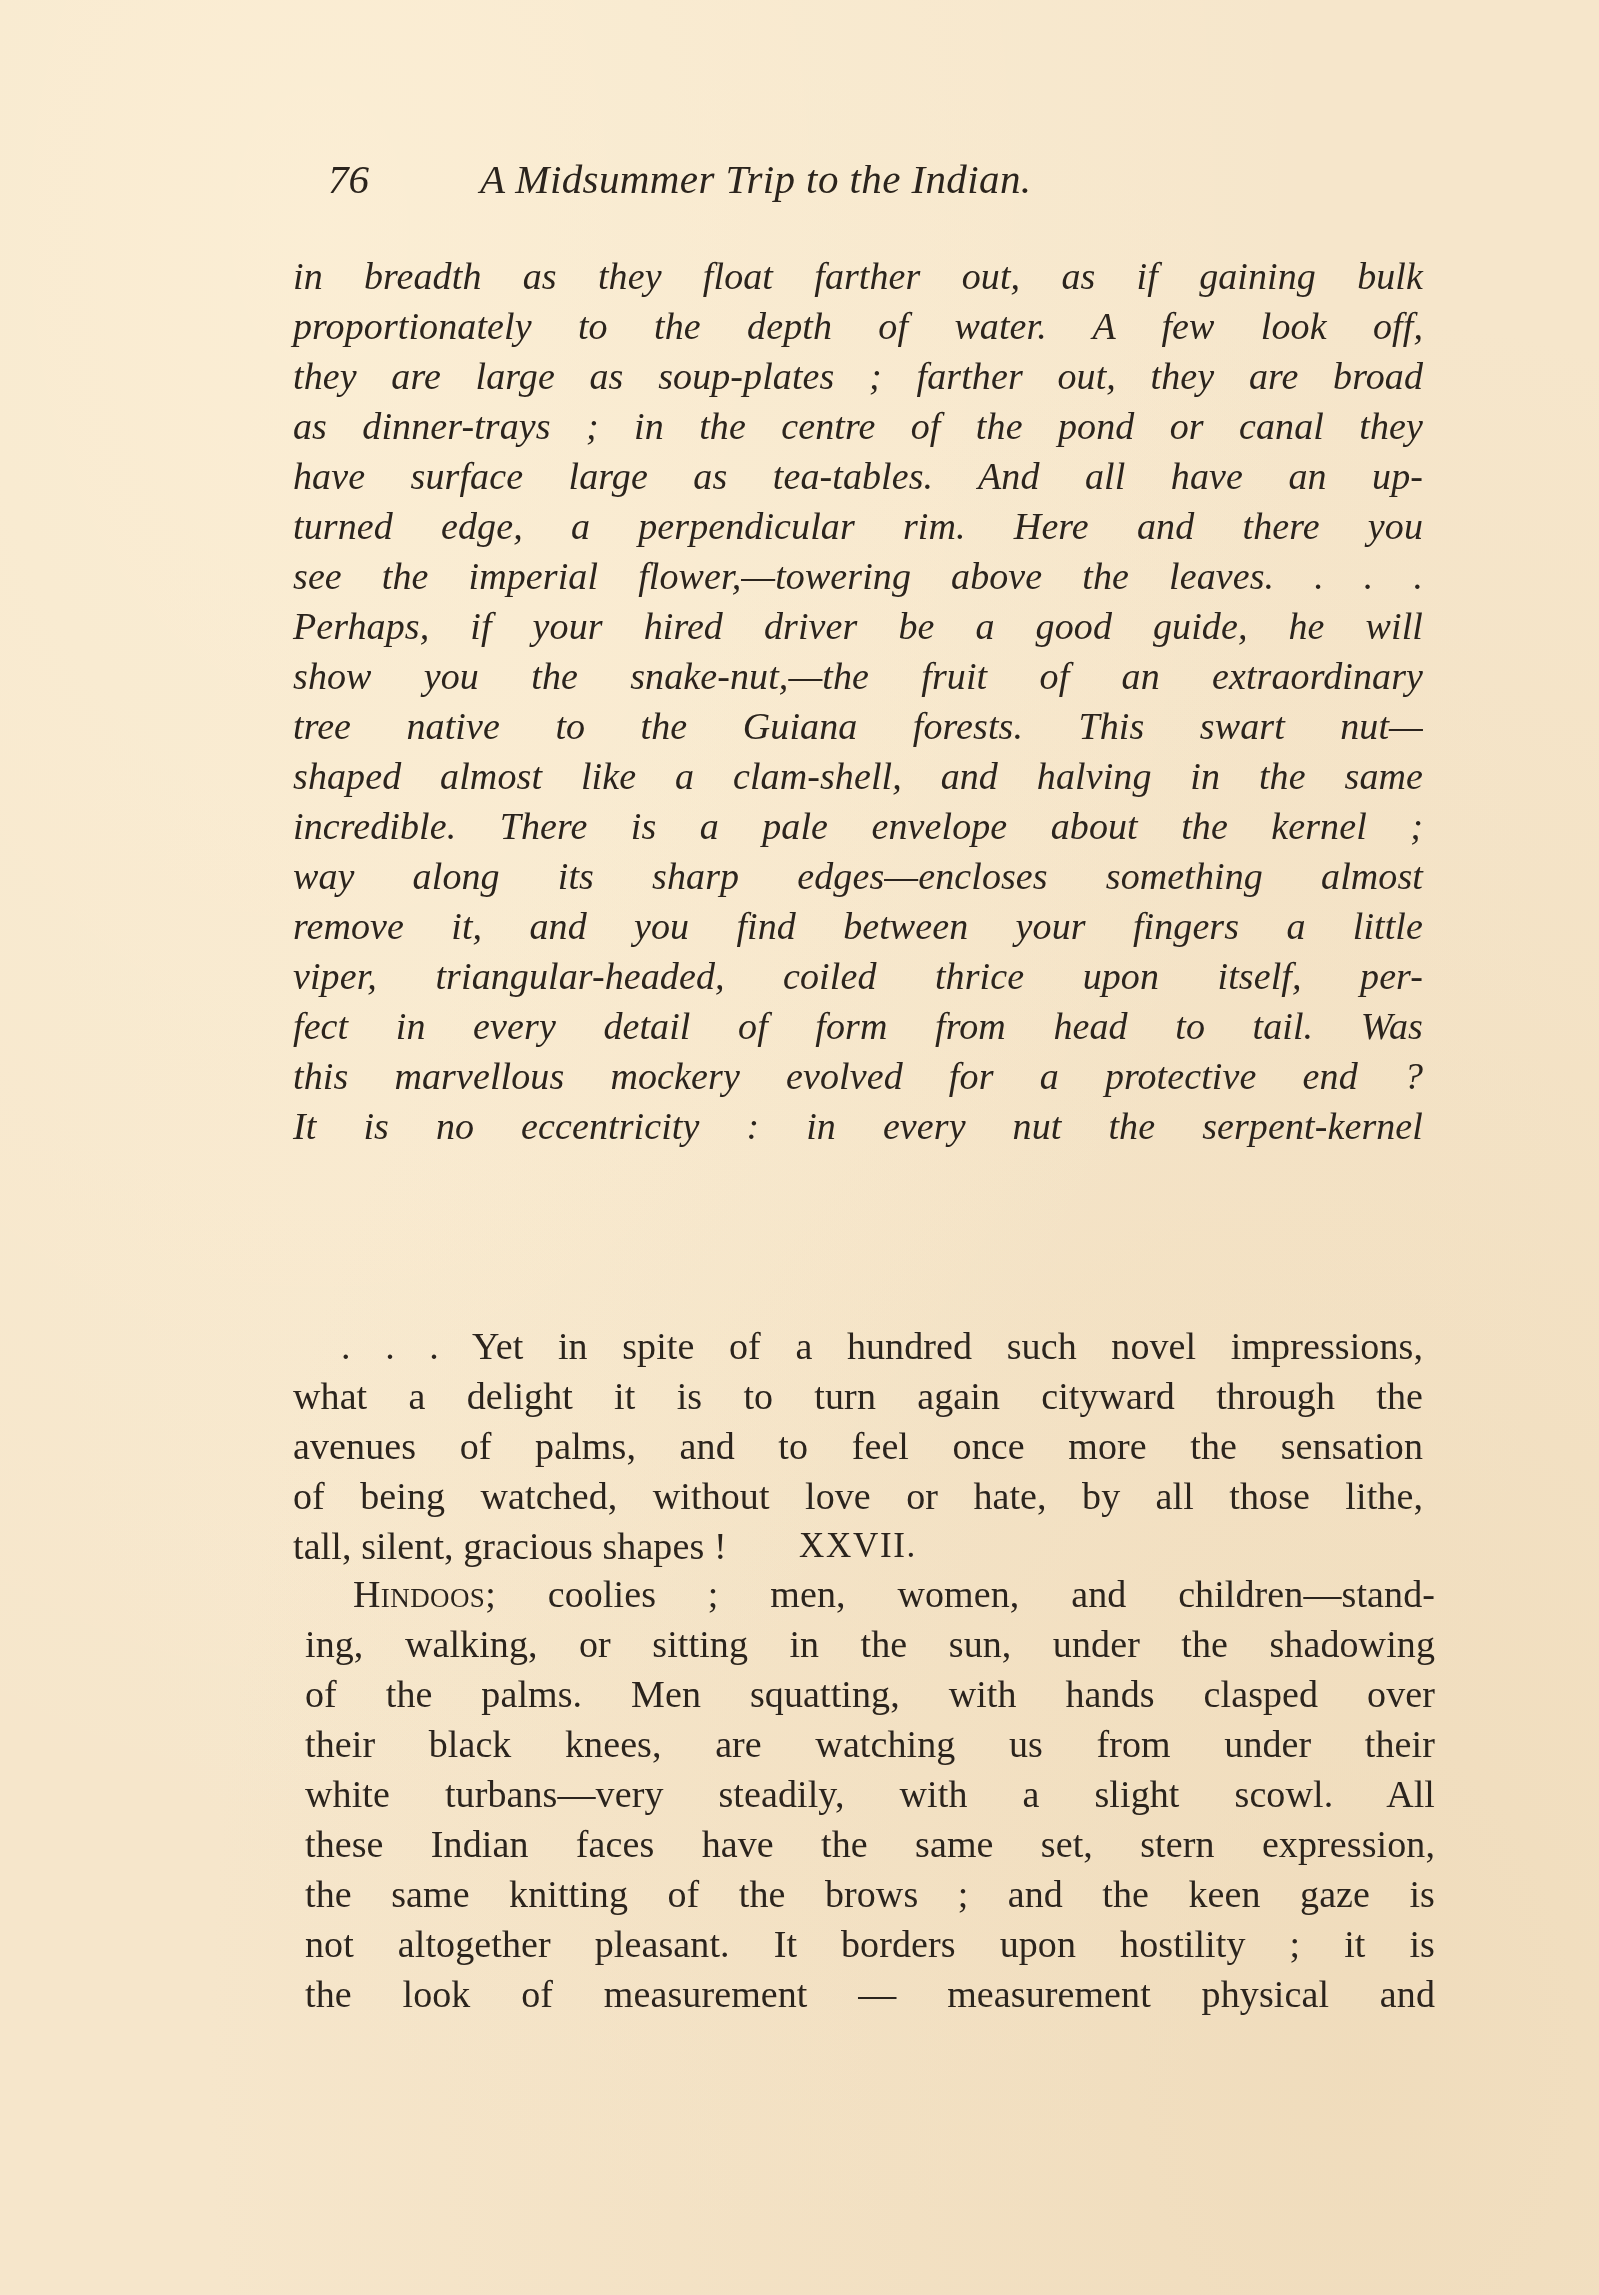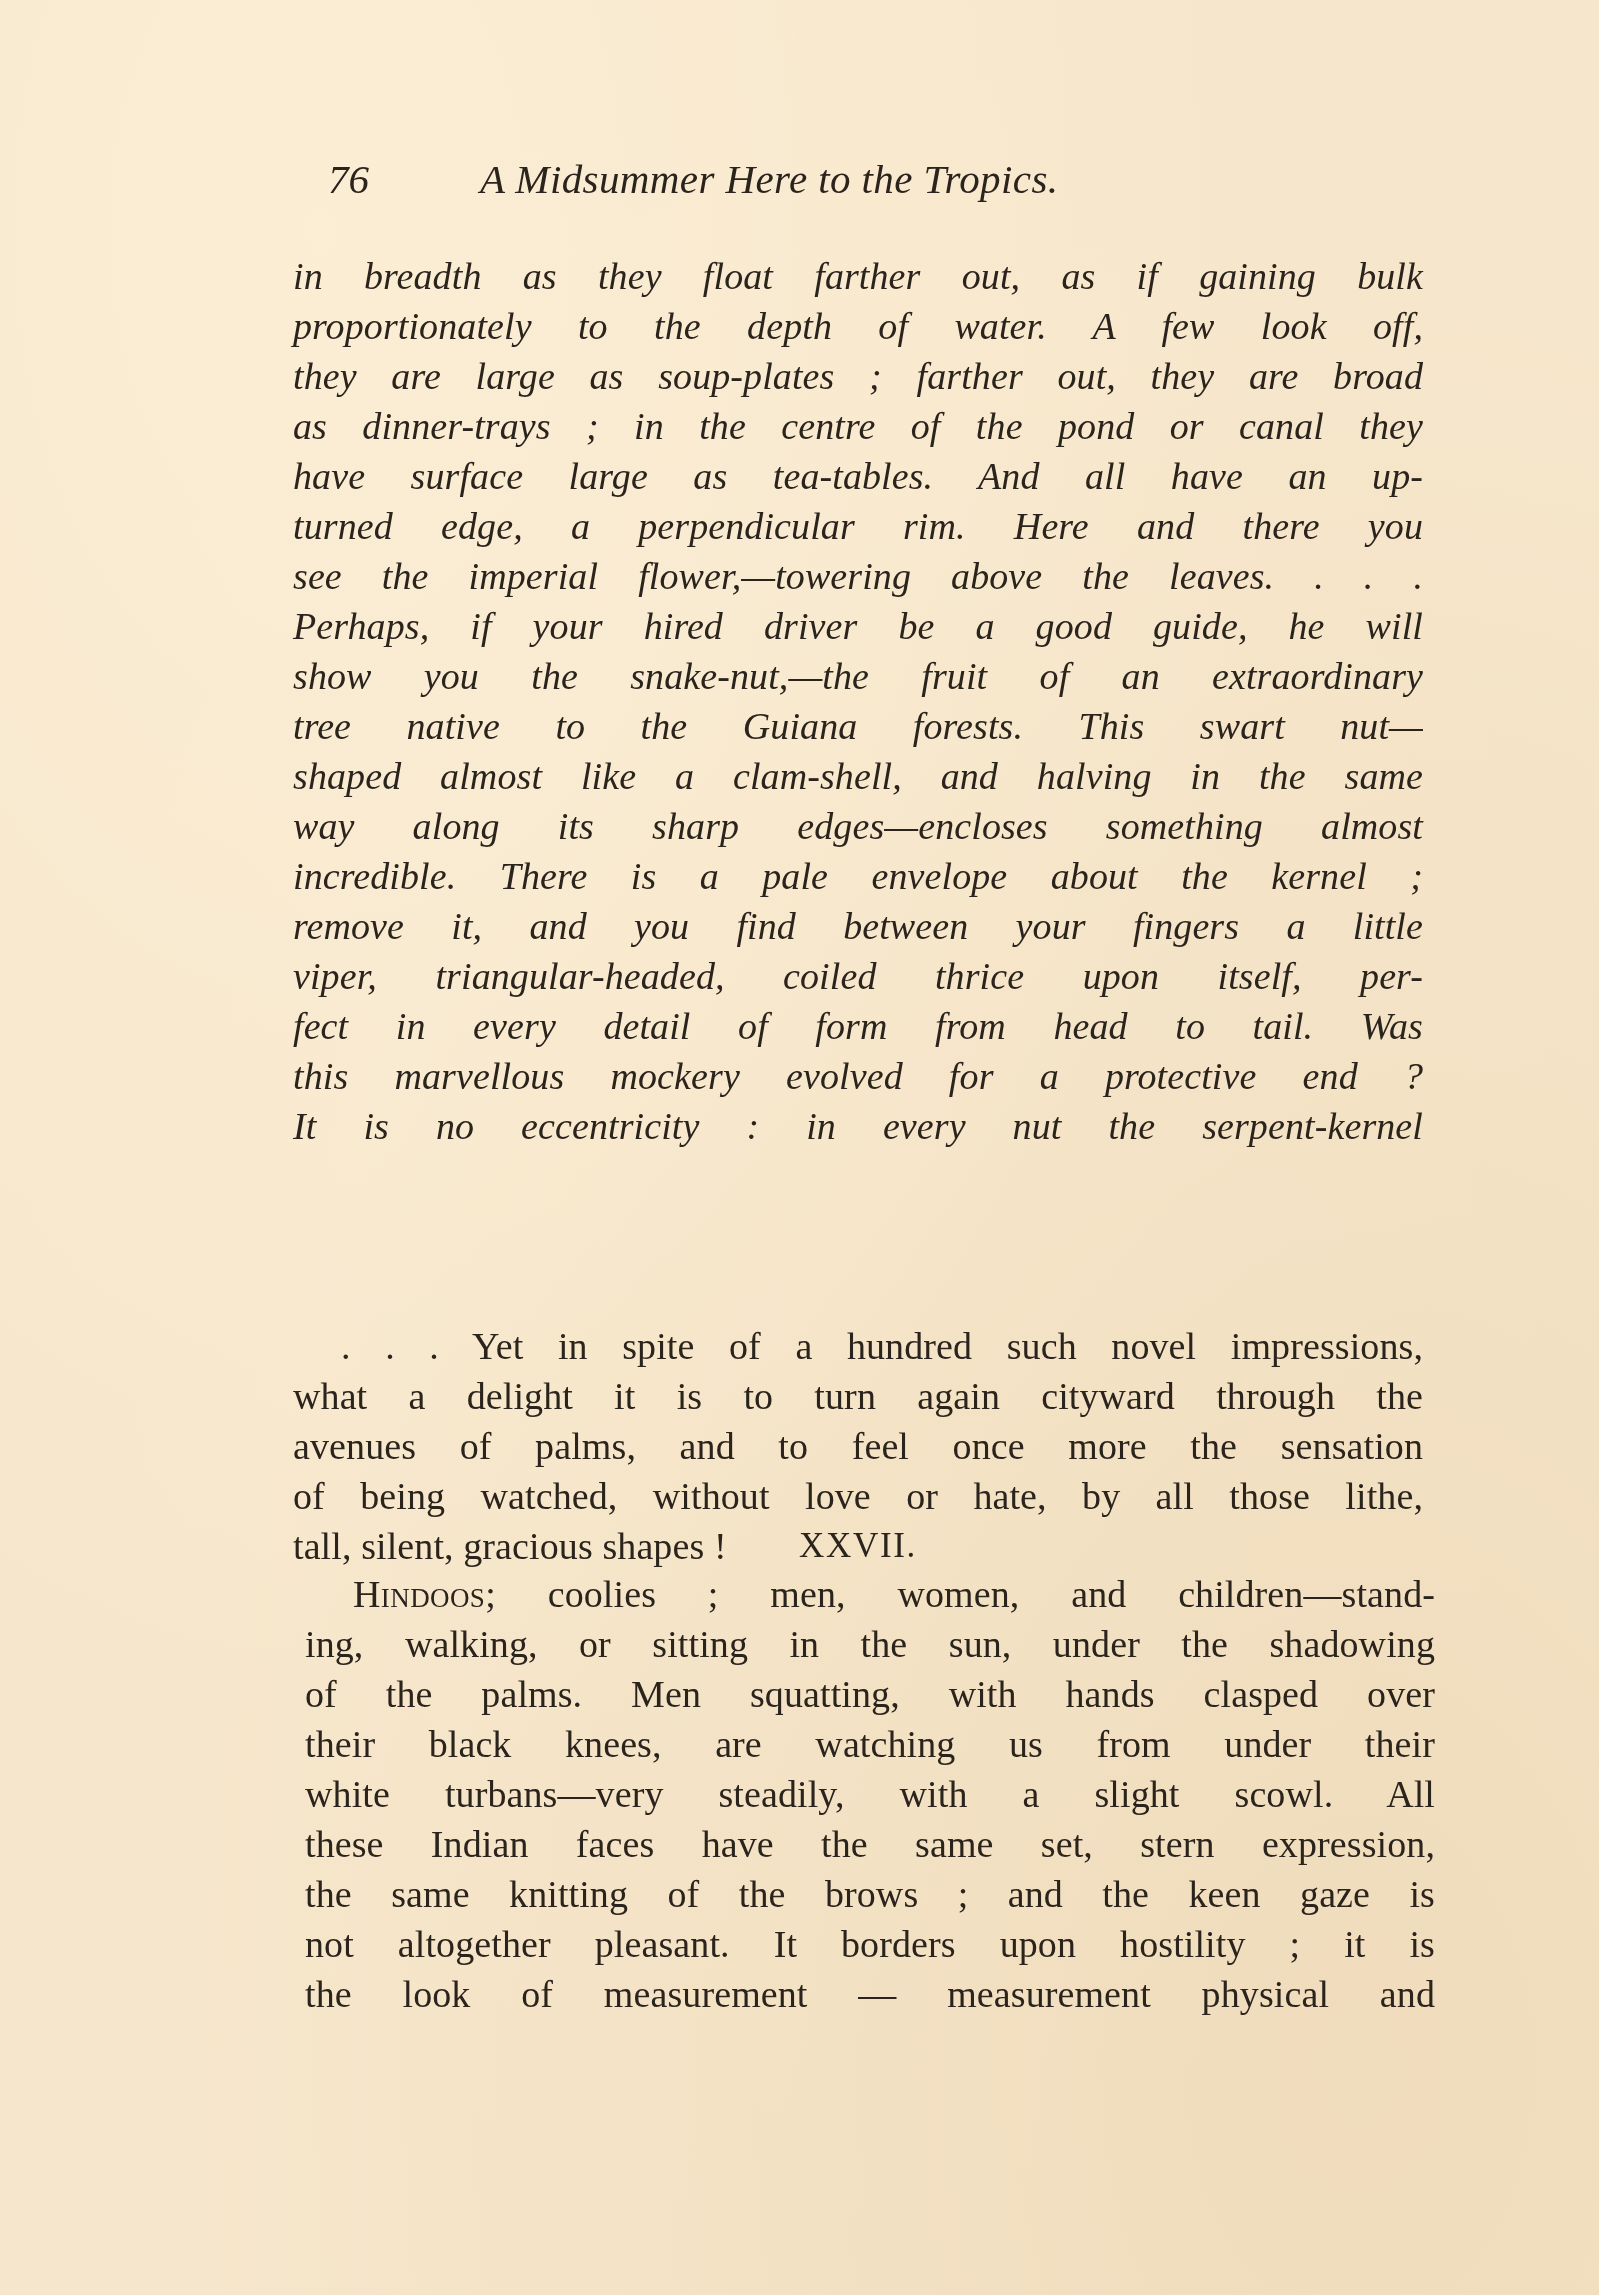--- a/index.html
+++ b/index.html
@@ -88,37 +88,37 @@
       letter-spacing: 0.4px;
     }
   </style>
 </head>
 <body>
 
 <div class="page">
 
   <div class="running-head">
     <span class="page-number">76</span>
-    <span class="book-title">A Midsummer Here to the Tropics.</span>
+    <span class="book-title">A Midsummer Trip to the Indian.</span>
   </div>
 
   <div class="text-block" id="block1">
     <span class="line">in breadth as they float farther out, as if gaining bulk</span>
     <span class="line">proportionately to the depth of water.  A few look off,</span>
     <span class="line">they are large as soup-plates ; farther out, they are broad</span>
     <span class="line">as dinner-trays ; in the centre of the pond or canal they</span>
     <span class="line">have surface large as tea-tables.  And all have an up-</span>
     <span class="line">turned edge, a perpendicular rim.  Here and there you</span>
     <span class="line">see the imperial flower,—towering above the leaves. . . .</span>
     <span class="line">Perhaps, if your hired driver be a good guide, he will</span>
     <span class="line">show you the snake-nut,—the fruit of an extraordinary</span>
     <span class="line">tree native to the Guiana forests.  This swart nut—</span>
     <span class="line">shaped almost like a clam-shell, and halving in the same</span>
+    <span class="line">incredible.  There is a pale envelope about the kernel ;</span>
     <span class="line">way along its sharp edges—encloses something almost</span>
-    <span class="line">incredible.  There is a pale envelope about the kernel ;</span>
     <span class="line">remove it, and you find between your fingers a little</span>
     <span class="line">viper, triangular-headed, coiled thrice upon itself, per-</span>
     <span class="line">fect in every detail of form from head to tail.  Was</span>
     <span class="line">this marvellous mockery evolved for a protective end ?</span>
     <span class="line">It is no eccentricity : in every nut the serpent-kernel</span>
   </div>
 
   <div class="text-block" id="block2">
     <span class="line indent">. . . Yet in spite of a hundred such novel impressions,</span>
     <span class="line">what a delight it is to turn again cityward through the</span>

